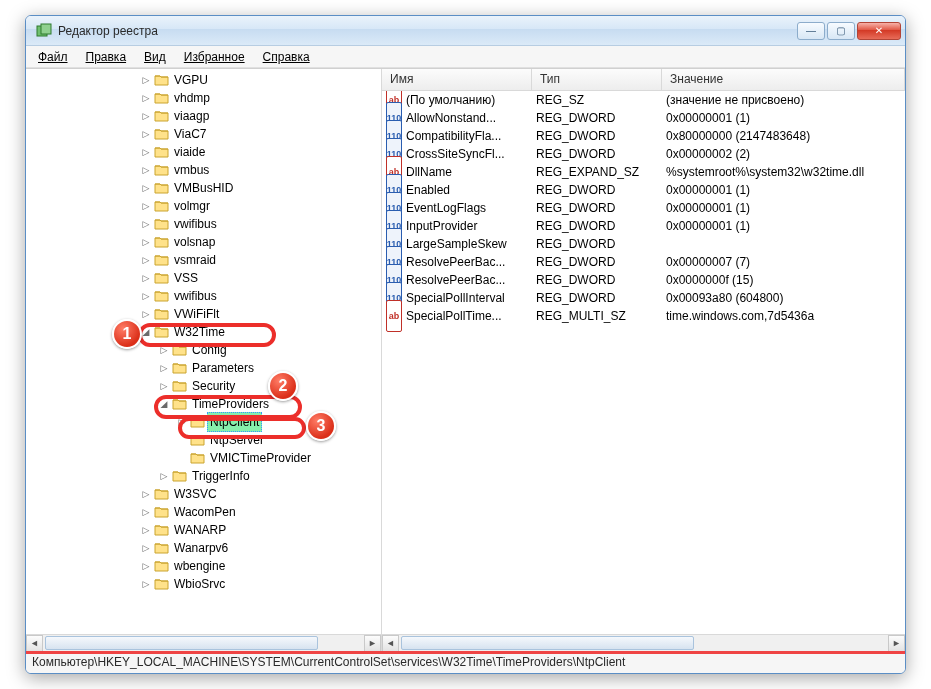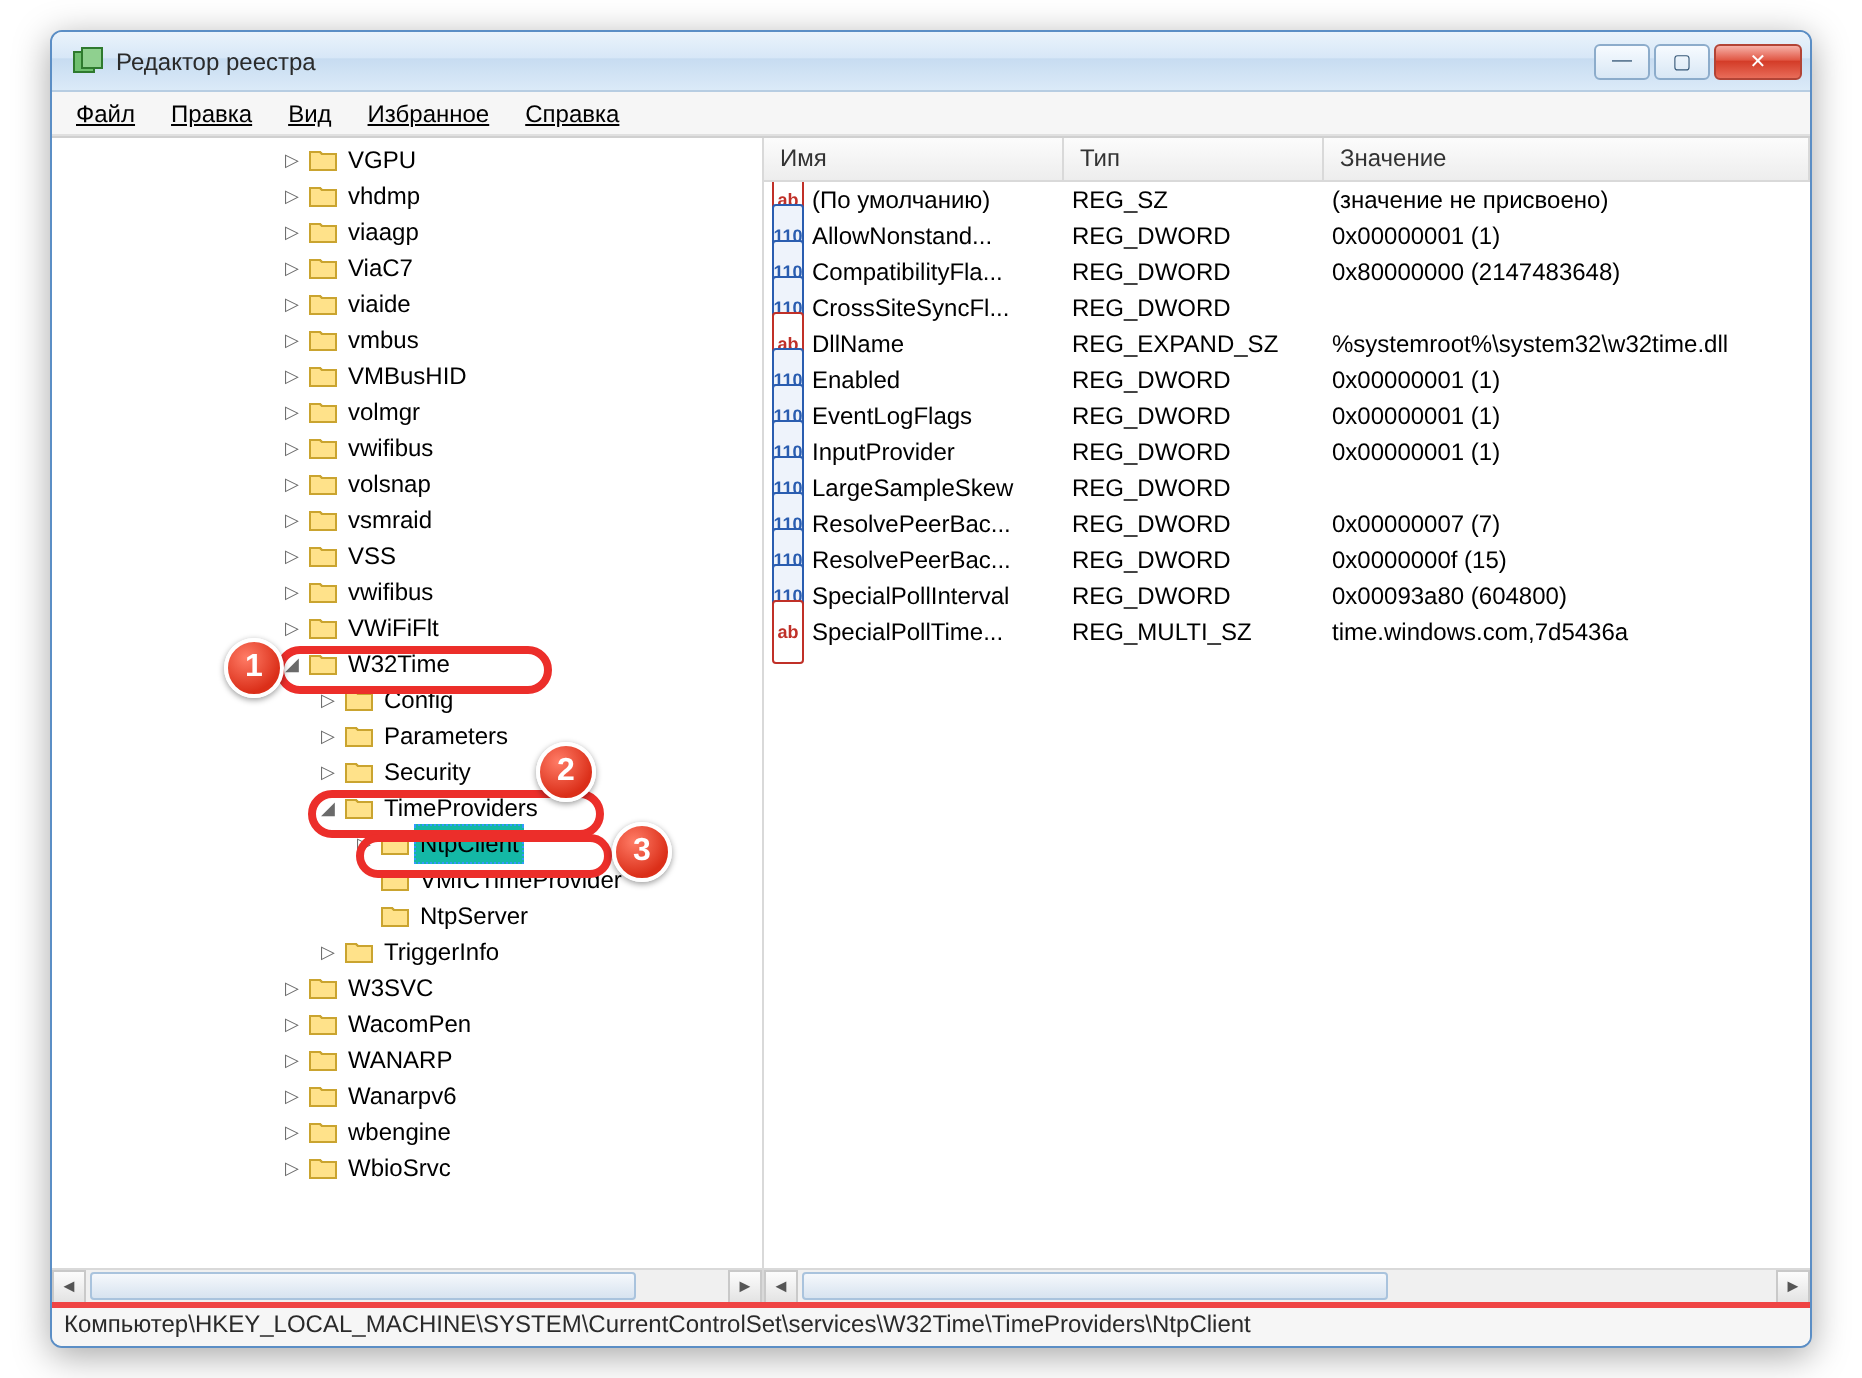--- a/index.html
+++ b/index.html
@@ -93,21 +93,21 @@
   }
   .folder {
     width: 16px; height: 14px;
     margin-right: 4px;
     display: inline-block;
     position: relative;
   }
   .folder svg { display:block; }
   .label { }
   .selected .label {
-    background: #14b8a6;
+    background: #86efac;
     border: 1px dotted #3399ff;
     padding: 0 2px;
     margin: -1px -3px;
   }
   .box-red {
     position: absolute;
     border: 4px solid #ec2e2a;
     border-radius: 14px;
     pointer-events: none;
   }
@@ -474,33 +474,33 @@
                                               </li>
                                               <li>
                                                 <div class="node">
                                                   <span class="exp"></span>
                                                   <span class="folder">
                                                     <svg width="16" height="14" viewBox="0 0 16 14">
                                                       <path d="M1 3h5l1 1h7v8H1z" fill="#ffe28a" stroke="#caa42f"></path>
                                                       <path d="M1 3h5l1 1h7" fill="none" stroke="#caa42f"></path>
                                                     </svg>
                                                   </span>
-                                                  <span class="label">VMICTimeProvider</span>
+                                                  <span class="label">NtpServer</span>
                                                 </div>
                                               </li>
                                               <li>
                                                 <div class="node">
                                                   <span class="exp"></span>
                                                   <span class="folder">
                                                     <svg width="16" height="14" viewBox="0 0 16 14">
                                                       <path d="M1 3h5l1 1h7v8H1z" fill="#ffe28a" stroke="#caa42f"></path>
                                                       <path d="M1 3h5l1 1h7" fill="none" stroke="#caa42f"></path>
                                                     </svg>
                                                   </span>
-                                                  <span class="label">NtpServer</span>
+                                                  <span class="label">VMICTimeProvider</span>
                                                 </div>
                                               </li>
                                             </ul>
                                           </li>
                                           <li>
                                             <div class="node">
                                               <span class="exp">▷</span>
                                               <span class="folder">
                                                 <svg width="16" height="14" viewBox="0 0 16 14">
                                                   <path d="M1 3h5l1 1h7v8H1z" fill="#ffe28a" stroke="#caa42f"></path>
@@ -639,20 +639,21 @@
           <div class="row">
     <span class="val-icon dw">110</span>
     <span class="c1">CompatibilityFla...</span>
     <span class="c2">REG_DWORD</span>
     <span class="c3">0x80000000 (2147483648)</span>
   </div>
           <div class="row">
     <span class="val-icon dw">110</span>
     <span class="c1">CrossSiteSyncFl...</span>
     <span class="c2">REG_DWORD</span>
+    <span class="c3">0x00000002 (2)</span>
   </div>
           <div class="row">
     <span class="val-icon sz">ab</span>
     <span class="c1">DllName</span>
     <span class="c2">REG_EXPAND_SZ</span>
     <span class="c3">%systemroot%\system32\w32time.dll</span>
   </div>
           <div class="row">
     <span class="val-icon dw">110</span>
     <span class="c1">Enabled</span>

